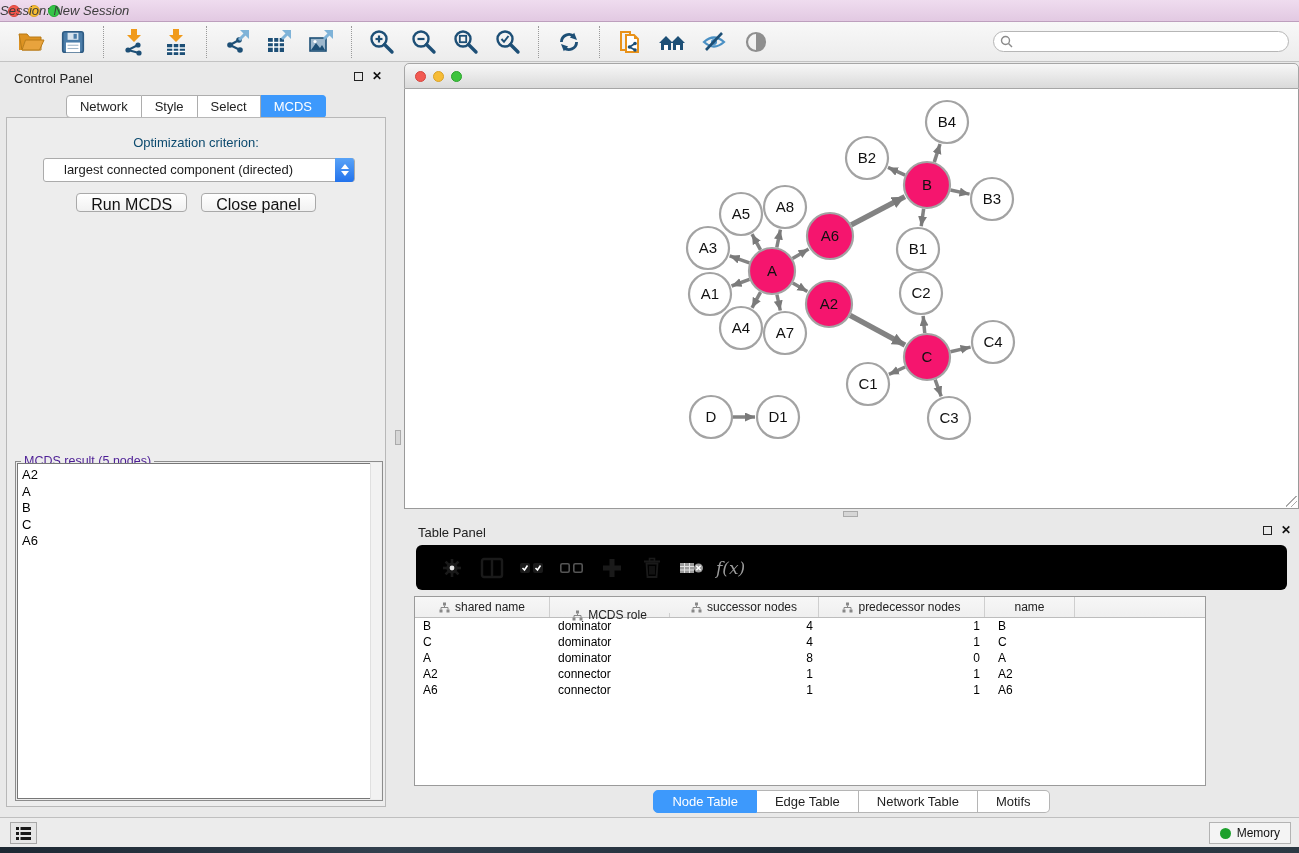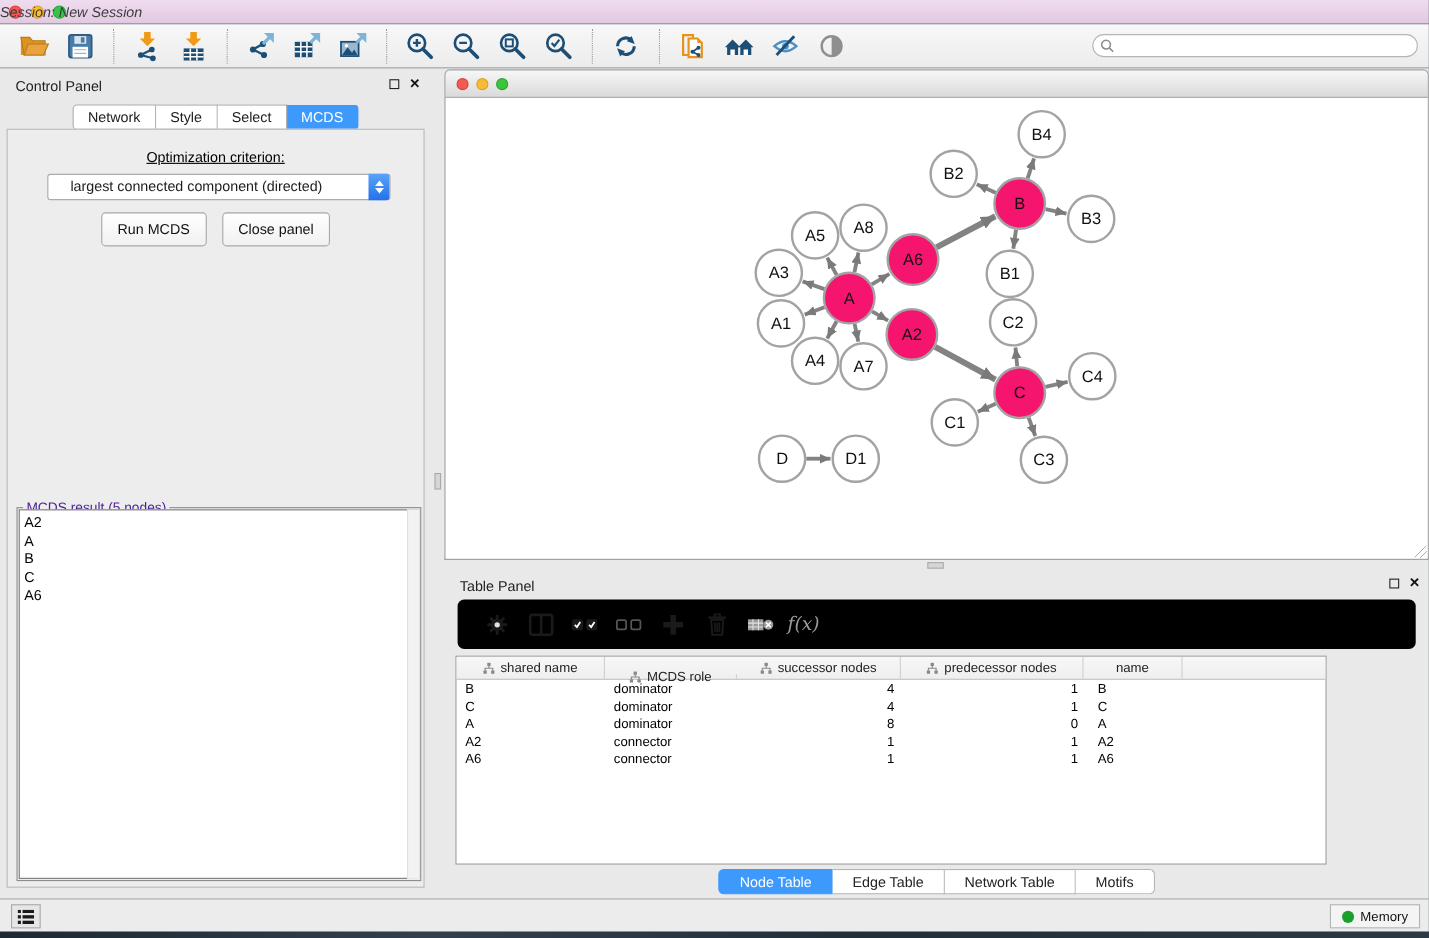--- a/index.html
+++ b/index.html
@@ -37,31 +37,31 @@
   .ic-float { width:9px; height:9px; border:1.5px solid #222; display:inline-block; }
   .ic-close { font-size:12px; font-weight:bold; color:#111; line-height:10px; }
   .cp-tabs { position:absolute; top:33px; left:0; width:100%; display:flex; justify-content:center; }
   .cp-tab { font-size:13px; padding:3px 13px; background:#fff; border:1px solid #adadad; border-left:none;
             color:#222; }
   .cp-tab:first-child { border-left:1px solid #adadad; border-radius:4px 0 0 4px; }
   .cp-tab:last-child { border-radius:0 4px 4px 0; }
   .cp-tab.active { background:#3d99fc; border-color:#3d99fc; color:#fff; }
   .cp-content { position:absolute; left:6px; top:55px; width:380px; height:690px;
                 background:#ededed; border:1px solid #b8b8b8; }
-  .opt-label { margin-top:17px; text-align:center; font-size:13px; color:#000000;text-decoration:underline; }
+  .opt-label { margin-top:17px; text-align:center; font-size:13px; color:#0c4a6e; }
   .dropdown { position:absolute; left:36px; top:40px; width:312px; height:24px; background:#fff;
               border:1px solid #ababab; border-radius:3px; font-size:13px; line-height:22px;
               padding-left:20px; }
   .dd-step { position:absolute; right:0; top:-1px; width:19px; height:24px; border-radius:0 3px 3px 0;
              background:linear-gradient(#59a3f7,#2272ec); display:flex; flex-direction:column;
              align-items:center; justify-content:center; gap:2px; }
   .dd-up { width:0;height:0;border-left:4px solid transparent;border-right:4px solid transparent;border-bottom:5px solid #fff; }
   .dd-dn { width:0;height:0;border-left:4px solid transparent;border-right:4px solid transparent;border-top:5px solid #fff; }
   .cp-buttons { position:absolute; top:75px; width:100%; display:flex; justify-content:center; gap:14px; }
-  .btn { font-size:13px; padding:2px 14px; height:31px; background:linear-gradient(#fff,#f1f1f1);
+  .btn { font-size:16px; padding:2px 14px; height:19px; background:linear-gradient(#fff,#f1f1f1);
          border:1px solid #a9a9a9; border-radius:4px; color:#111; }
   .fieldset { position:absolute; left:8px; top:343px; width:368px; height:340px; border:1px solid #8c8c8c; }
   .legend { position:absolute; top:-8px; left:5px; background:#ededed; padding:0 3px; font-size:12.5px; color:#4c1d95; }
   .mcds-list { position:absolute; inset:1px; background:#fff; border:1px solid #777; }
   .mcds-item { font-size:13px; line-height:16.5px; padding-left:4px; color:#000; }
   .mcds-item:first-child { padding-top:3px; }
   .mcds-scroll { position:absolute; right:1px; top:1px; bottom:1px; width:11px; background:#f2f2f2; border-left:1px solid #e0e0e0; }
 
   
   .vsplit-handle { position:absolute; left:395px; top:368px; width:6px; height:15px; background:#d6d6d6; border:1px solid #aaa; }

